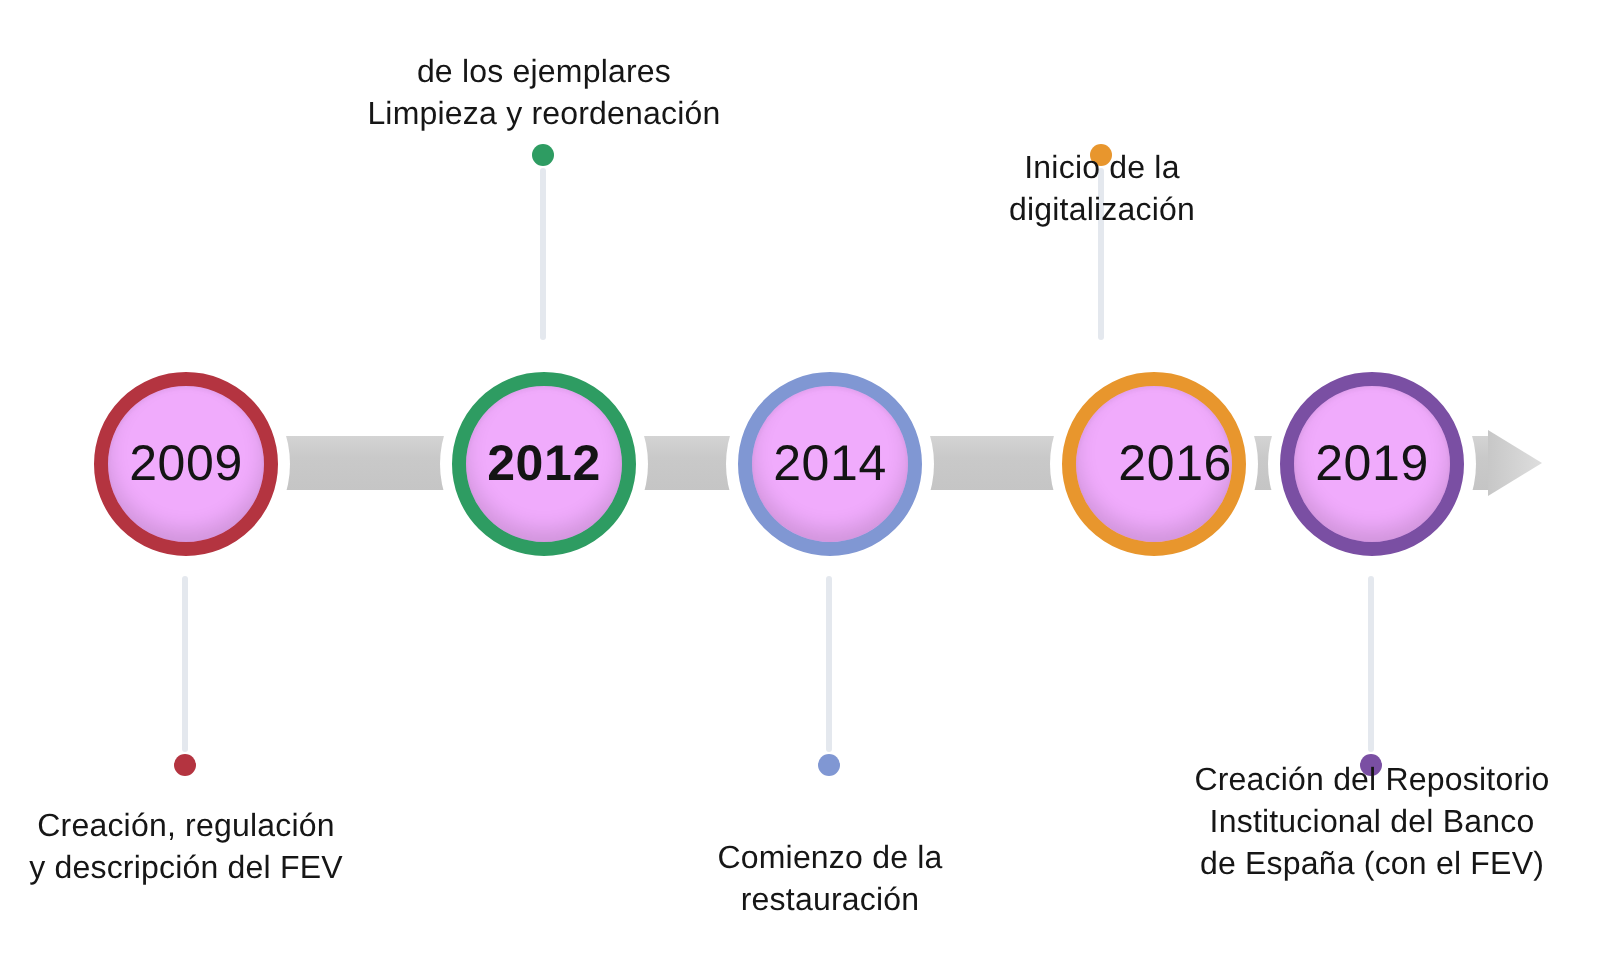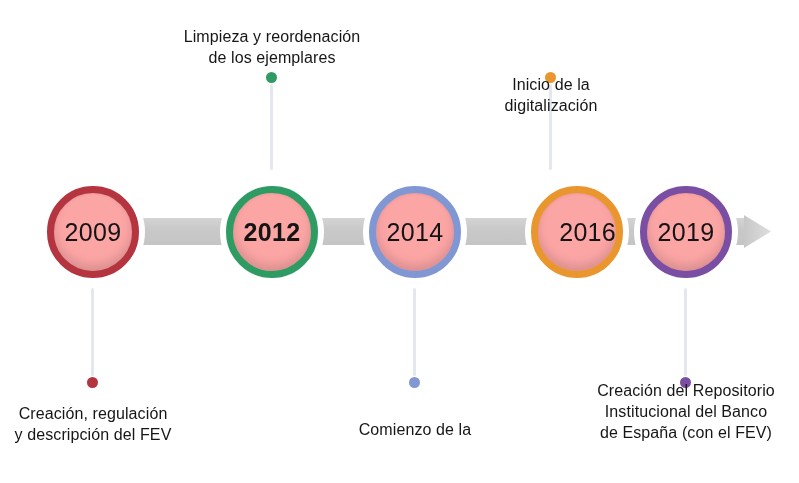--- a/index.html
+++ b/index.html
@@ -39,21 +39,21 @@
   }
 
   
   .node {
     position: absolute;
     top: 186px;
     width: 78px;
     height: 78px;
     border: 7px solid #999;
     border-radius: 50%;
-    background: #fca5a5;
+    background: #f0abfc;
     box-shadow: 0 0 0 6px #ffffff,
                 inset 0 -6px 10px rgba(0,0,0,0.13),
                 inset 0 1px 2px rgba(0,0,0,0.05);
     display: flex;
     align-items: center;
     justify-content: center;
     z-index: 2;
   }
   .year {
     font-size: 25px;
@@ -127,31 +127,32 @@
     <div>Creación, regulación</div>
     <div>y descripción del FEV</div>
   </div>
 
   <div class="node e1" style="border-color: rgb(46, 156, 98);">
     <span class="year">2012</span>
   </div>
   <div class="connector-line c1" style="background: rgb(228, 232, 238);"></div>
   <div class="dot d1" style="background-color: rgb(46, 156, 98);"></div>
   <div class="label l1">
+    <div>de los ejemplares</div>
     <div>Limpieza y reordenación</div>
-    <div>de los ejemplares</div>
   </div>
 
   <div class="node e2" style="border-color: rgb(128, 151, 211);">
     <span class="year">2014</span>
   </div>
   <div class="connector-line c2" style="background: rgb(228, 232, 238);"></div>
   <div class="dot d2" style="background-color: rgb(128, 151, 211);"></div>
   <div class="label l2">
     <div>Comienzo de la</div>
+    <div>restauración</div>
   </div>
 
   <div class="node e3" style="border-color: rgb(232, 150, 45);">
     <span class="year">2016</span>
   </div>
   <div class="connector-line c3" style="background: rgb(228, 232, 238);"></div>
   <div class="dot d3" style="background-color: rgb(232, 150, 45);"></div>
   <div class="label l3">
     <div>Inicio de la</div>
     <div>digitalización</div>

